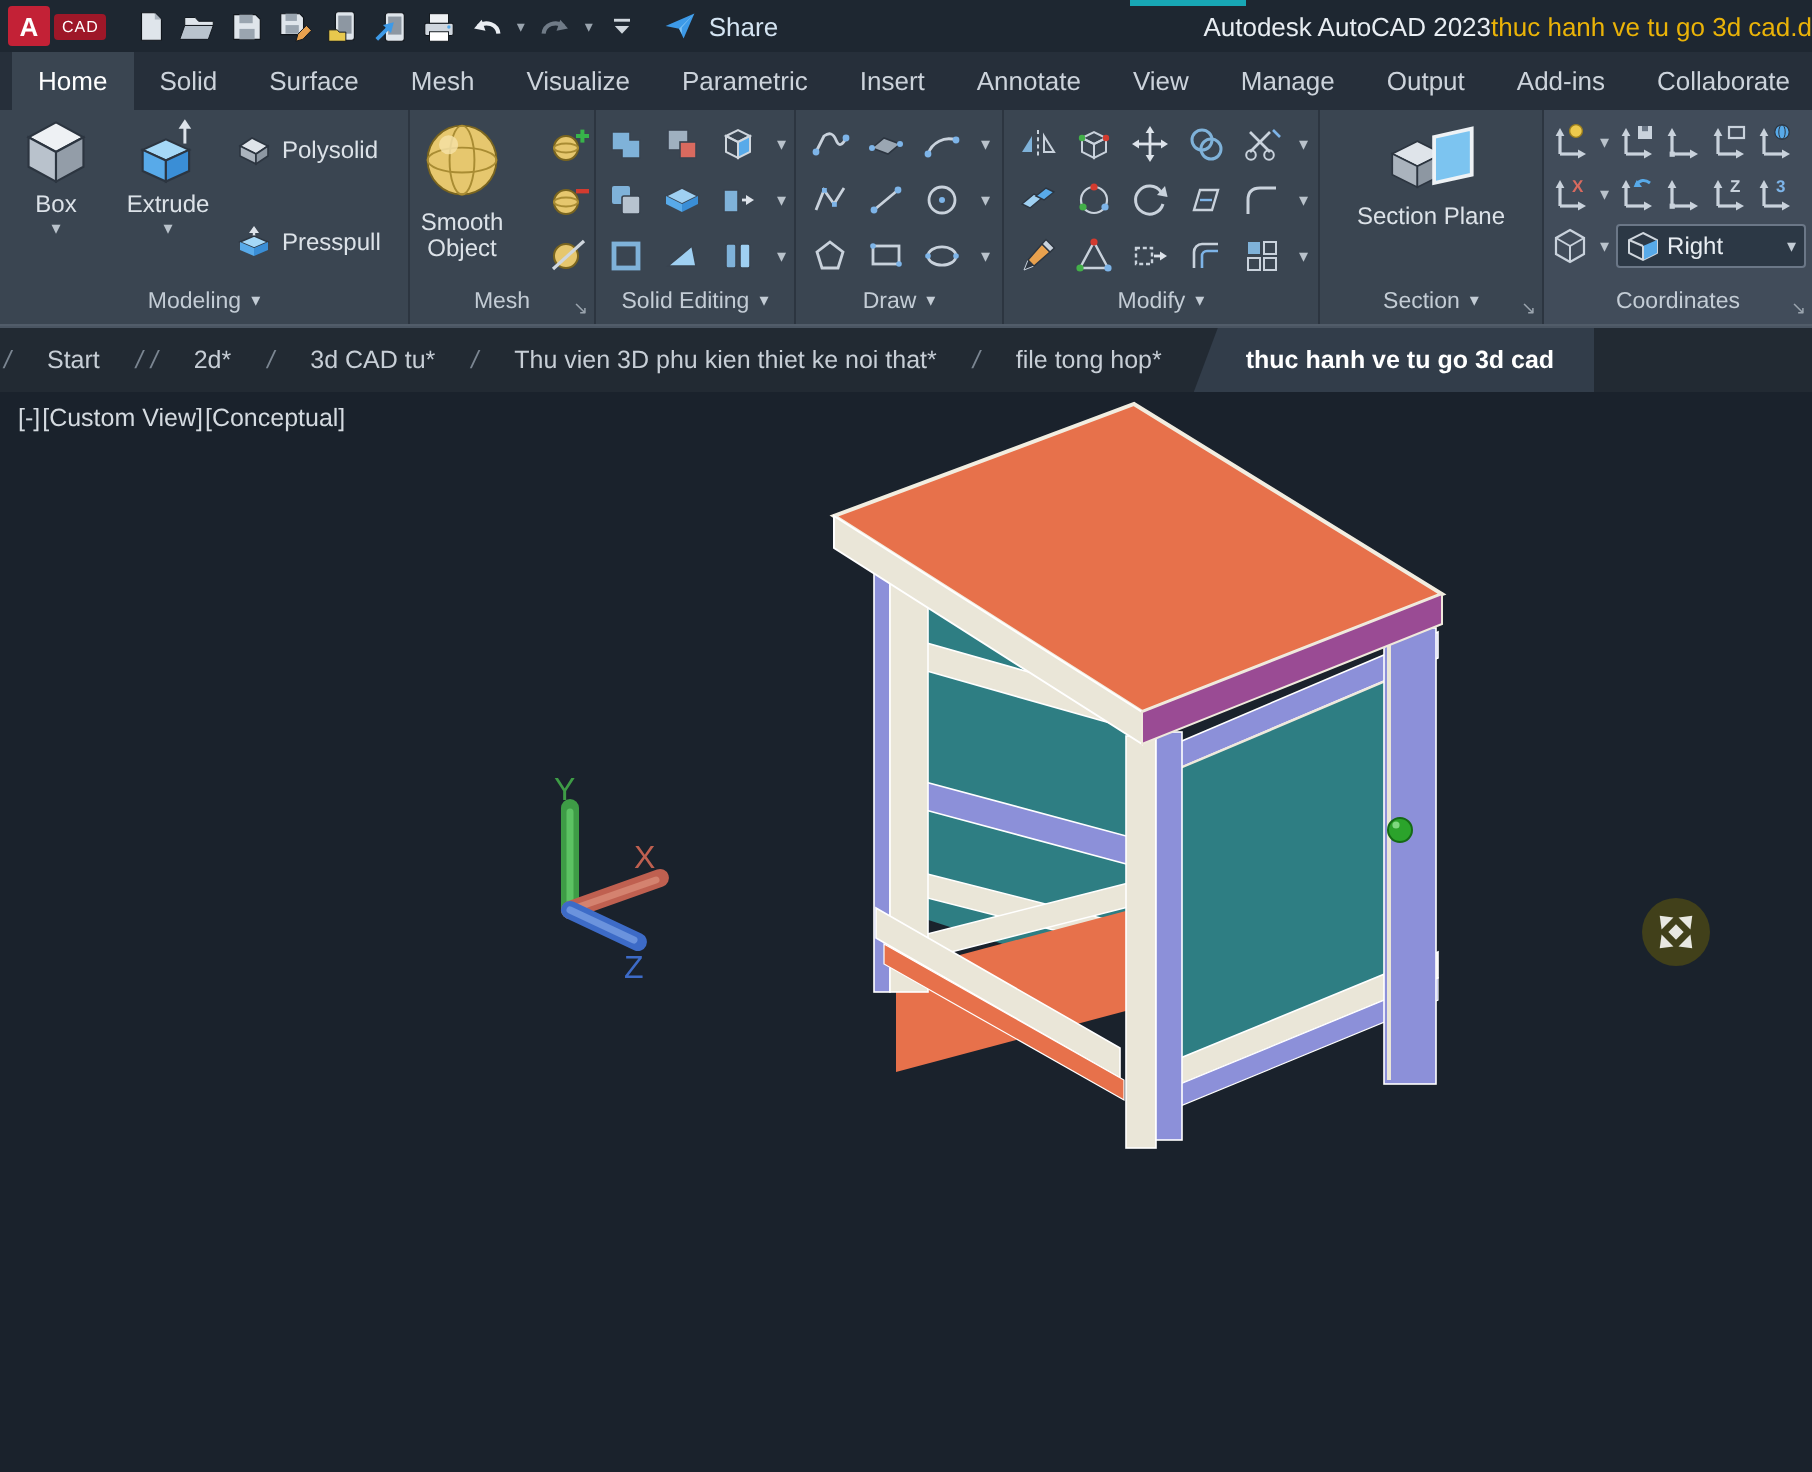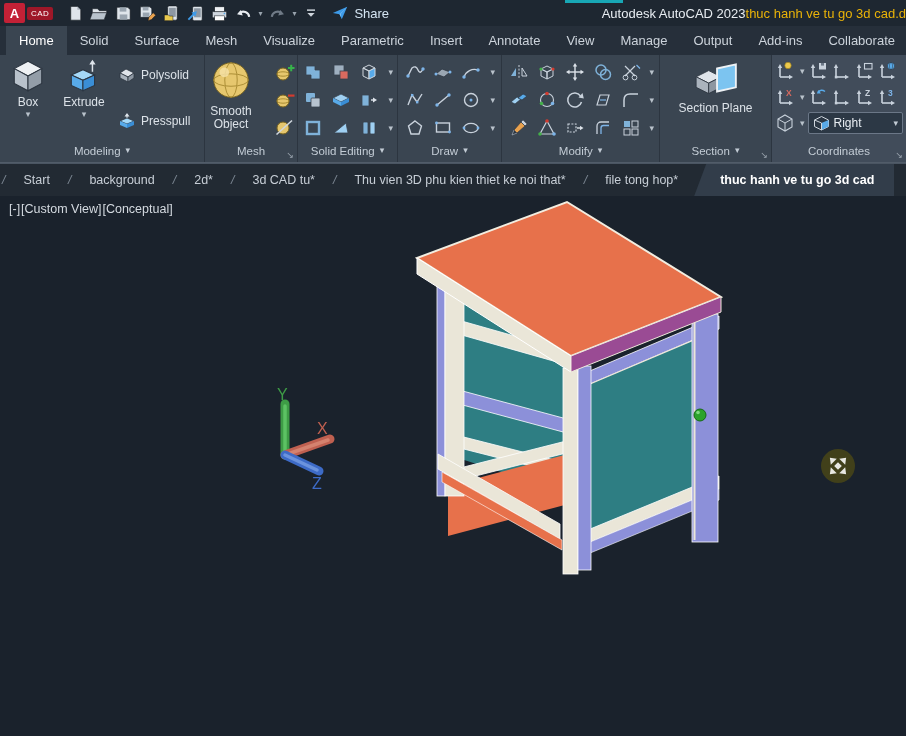--- a/index.html
+++ b/index.html
@@ -683,21 +683,20 @@
       <span>Coordinates</span>
     </div>
     <span class="launcher">↘</span>
   </div>
 </div>
 
 <div class="filebar">
   <span class="fsep">/</span>
   <div class="ftab">Start</div>
   <span class="fsep">/</span>
-  <div class="ftab">background</div>
   <span class="fsep">/</span>
   <div class="ftab">2d*</div>
   <span class="fsep">/</span>
   <div class="ftab">3d CAD tu*</div>
   <span class="fsep">/</span>
   <div class="ftab">Thu vien 3D phu kien thiet ke noi that*</div>
   <span class="fsep">/</span>
   <div class="ftab">file tong hop*</div>
   <div class="ftab active">thuc hanh ve tu go 3d cad</div>
 </div>

